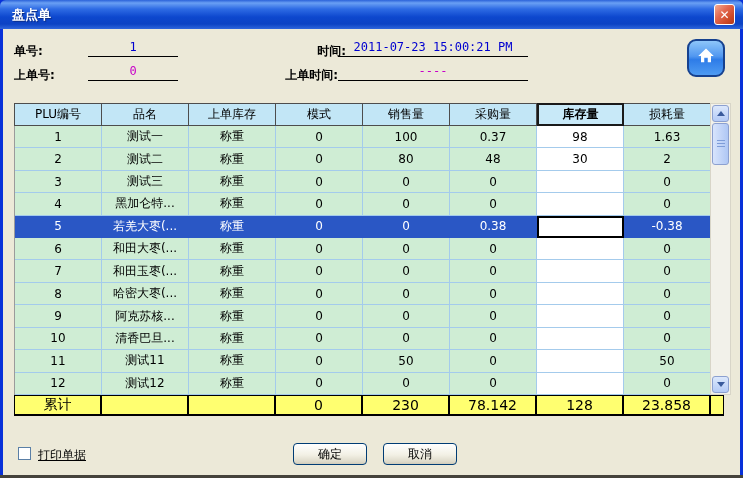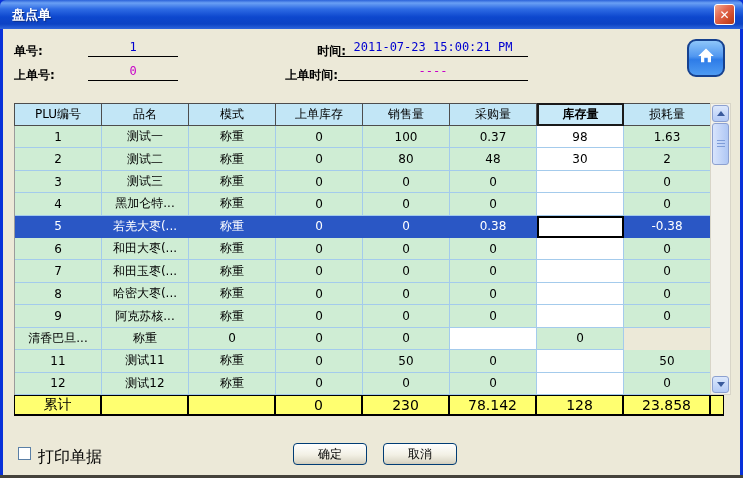--- a/index.html
+++ b/index.html
@@ -58,21 +58,21 @@
   .sbtn.up{top:1px;} .sbtn.down{bottom:1px;}
   .arrow{width:0;height:0;border-left:4px solid transparent;border-right:4px solid transparent;}
   .arrow.up{border-bottom:5px solid #3A5A9C;} .arrow.down{border-top:5px solid #3A5A9C;}
   .sthumb{position:absolute;left:1px;top:19px;width:17px;height:42px;border:1px solid #8CA0D0;
     border-radius:3px;background:linear-gradient(90deg,#D8E4FC,#AFC7F4);box-sizing:border-box;
     cursor:grab;display:flex;align-items:center;justify-content:center;}
   .grip{width:8px;height:8px;background:repeating-linear-gradient(180deg,#7E9CD8 0 1px,transparent 1px 3px);}
   
   .checkbox{position:absolute;left:15px;top:418px;width:13px;height:13px;background:#fff;
     border:1px solid #5A7FA6;box-sizing:border-box;cursor:pointer;}
-  .cb-label{position:absolute;left:35px;top:418px;font-size:16px;color:#000;}
+  .cb-label{position:absolute;left:35px;top:418px;font-size:12px;color:#000;text-decoration:underline;}
   .xp-btn{position:absolute;top:414px;width:74px;height:22px;border:1px solid #003C74;border-radius:4px;
     box-sizing:border-box;font-size:12px;color:#000;cursor:pointer;
     background:linear-gradient(180deg,#FFFFFF 0%,#F2F0E4 55%,#DCD8C8 90%,#CFCBB9 100%);
     display:flex;align-items:center;justify-content:center;}
   .xp-btn.ok{left:290px;} .xp-btn.cancel{left:380px;}
 </style>
 </head>
 <body>
 
 <div class="win">
@@ -99,22 +99,22 @@
         <svg width="20" height="20" viewBox="0 0 16 16">
             <path d="M8 2 L14.2 8 H12 V13 H9.4 V9.4 H6.6 V13 H4 V8 H1.8 Z" fill="#fff"></path>
           </svg>
       </span>
     </div>
 
     <div class="table">
       <div class="thead">
         <div class="th">PLU编号</div>
         <div class="th">品名</div>
+        <div class="th">上单库存</div>
         <div class="th">模式</div>
-        <div class="th">上单库存</div>
         <div class="th">销售量</div>
         <div class="th">采购量</div>
         <div class="th key">库存量</div>
         <div class="th">损耗量</div>
       </div>
 
       <div class="tbody">
         <div class="tr">
           <div class="td">1</div>
             <div class="td">测试一</div>
@@ -199,20 +199,21 @@
           <div class="td">9</div>
             <div class="td">阿克苏核...</div>
             <div class="td">称重</div>
             <div class="td">0</div>
             <div class="td">0</div>
             <div class="td">0</div>
             <div class="td stock"></div>
             <div class="td">0</div>
         </div>
         <div class="tr">
+          <div class="td">10</div>
             <div class="td">清香巴旦...</div>
             <div class="td">称重</div>
             <div class="td">0</div>
             <div class="td">0</div>
             <div class="td">0</div>
             <div class="td stock"></div>
             <div class="td">0</div>
         </div>
         <div class="tr">
           <div class="td">11</div>

